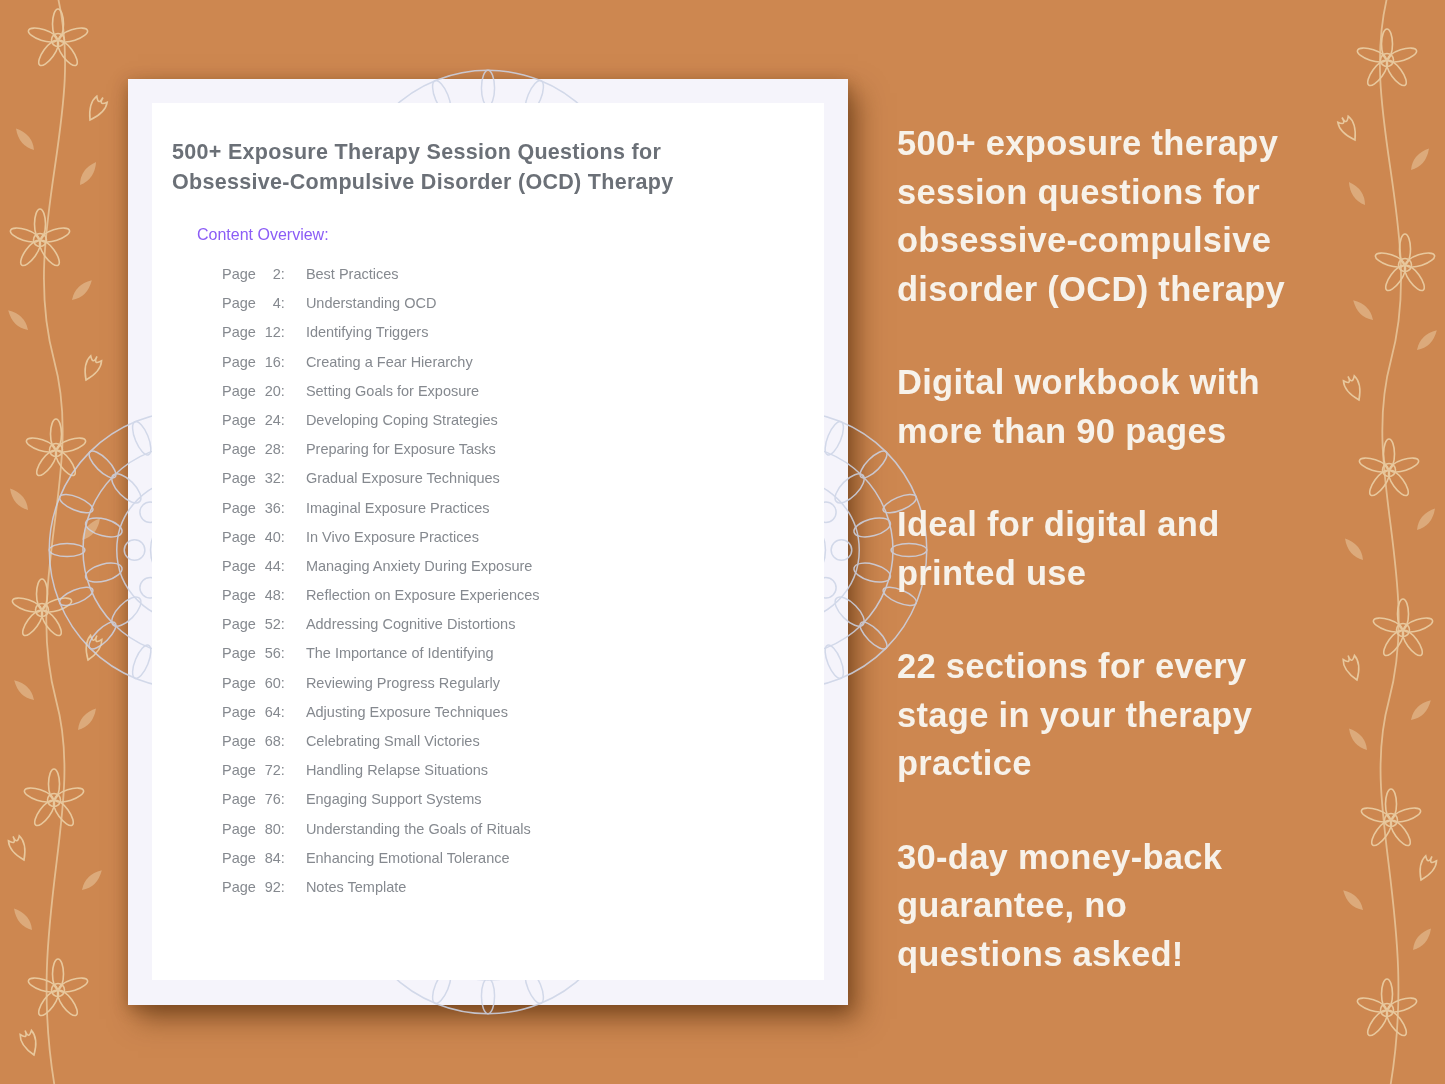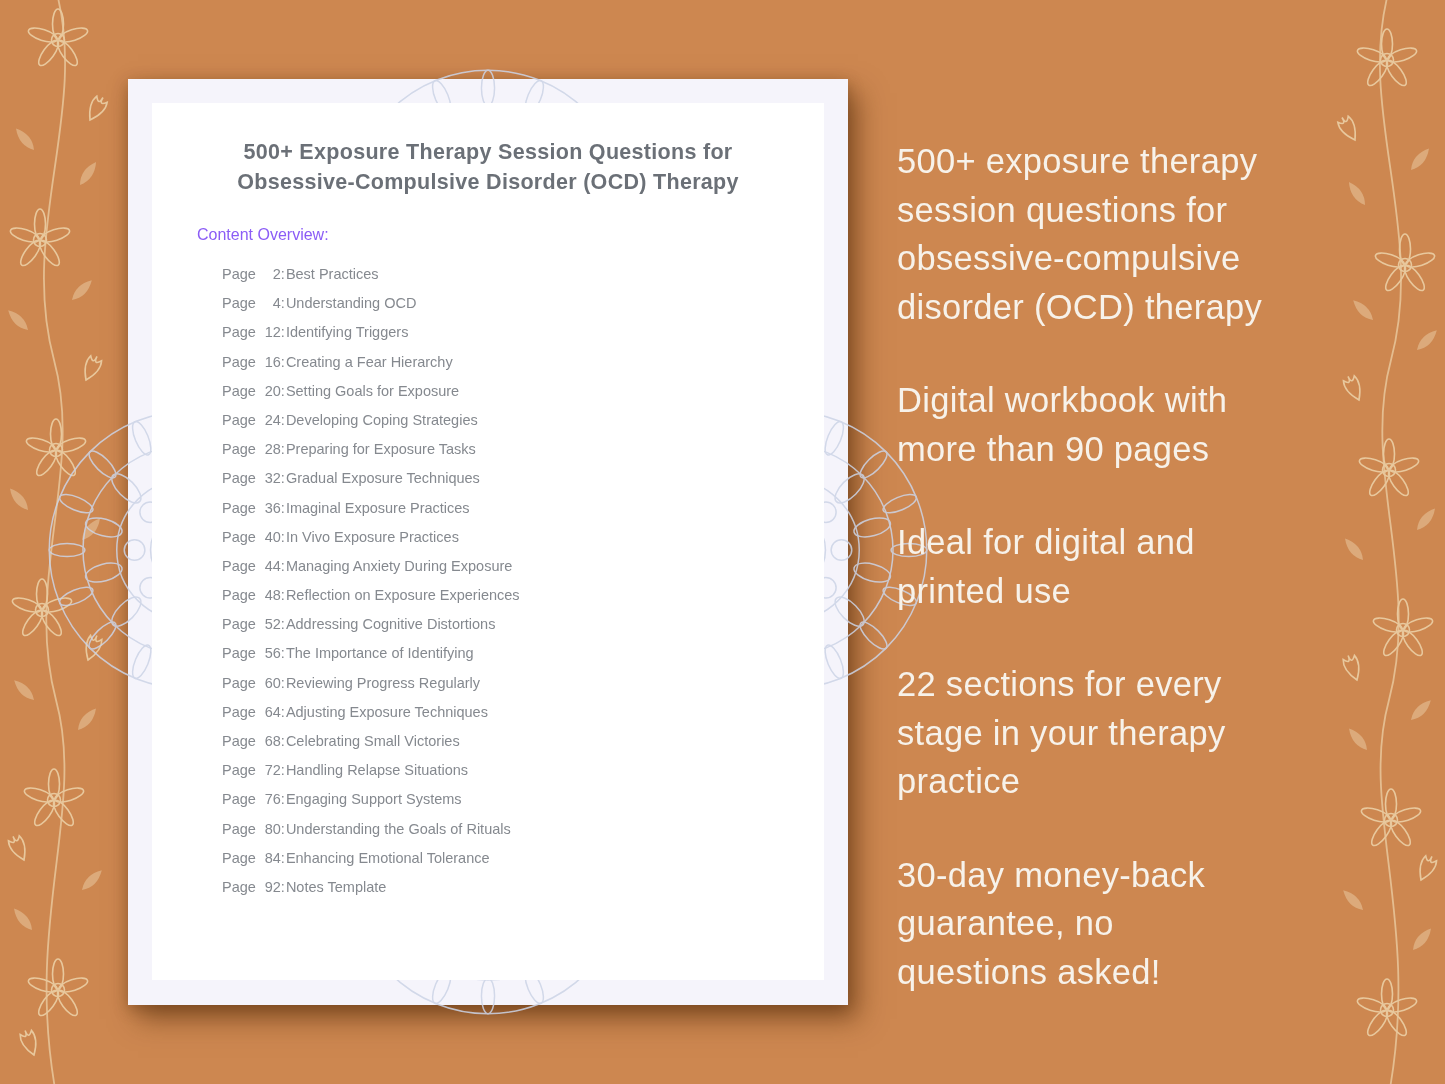--- a/index.html
+++ b/index.html
@@ -31,43 +31,42 @@
   .m-right  { left: 510px; top: 321px; }
   .sheet {
     position: absolute; left: 24px; top: 24px; right: 24px; bottom: 25px;
     background: #ffffff;
   }
   .doc-title {
     margin: 34px 20px 0;
     font-size: 21.5px; line-height: 30px; font-weight: 600;
     letter-spacing: .3px;
     color: #6b7077;
-    text-align: center;
     white-space: pre-line;
   }
   .overview-label {
     margin: 27px 0 0 45px;
     font-size: 16px; line-height: 22px;
     color: #8b5cf6;
   }
   .toc { margin: 14px 0 0 70px; }
   .toc-item {
     line-height: 29.2px; height: 29.2px;
     font-size: 14.5px; color: #85898f;
     white-space: nowrap;
   }
   .toc-item .num {
     display: inline-block; min-width: 24px; text-align: right;
     margin-left: 5px;
   }
-  .toc-item .t { margin-left: 1px; text-align: right; }
+  .toc-item .t { margin-left: 21px; text-align: right; }
 
   
   .features {
-    position: absolute; left: 897px; top: 137px; width: 500px;
+    position: absolute; left: 897px; top: 119px; width: 500px; font-weight: bold;
   }
   .para {
     font-size: 34.5px; line-height: 48.5px;
     letter-spacing: .3px;
     color: #f7f2ea;
     white-space: pre-line;
     margin: 0 0 45px 0;
   }
 </style>
 </head>

